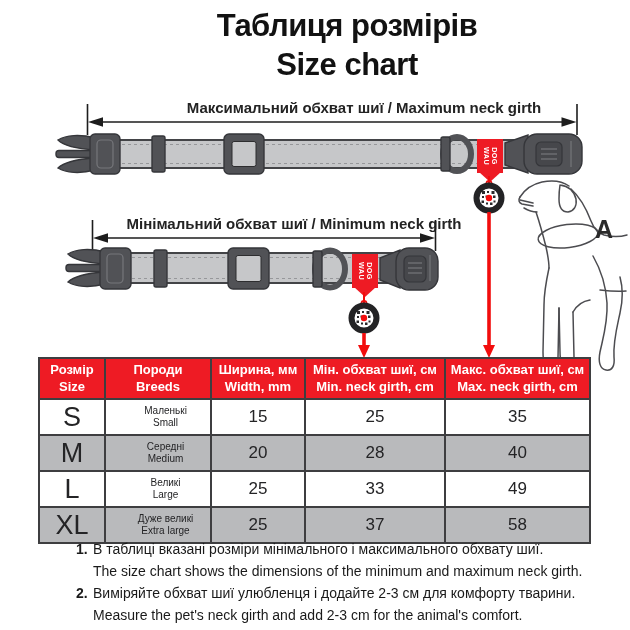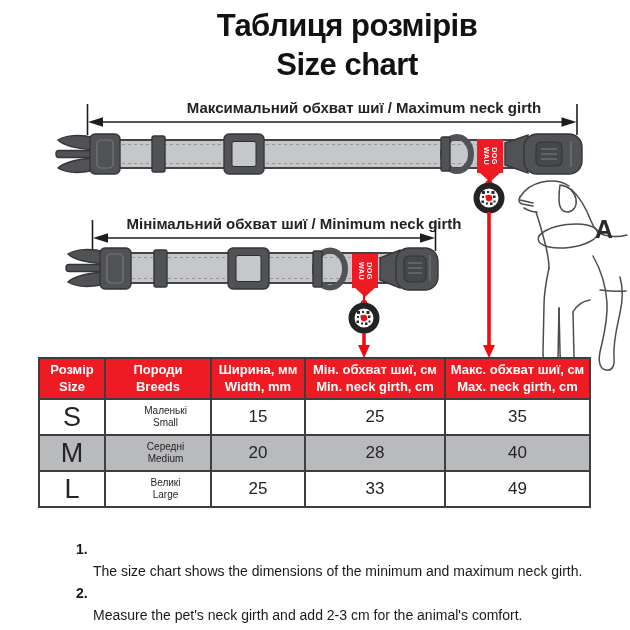--- a/index.html
+++ b/index.html
@@ -292,29 +292,38 @@
       </tr>
       <tr>
         <td class="size-cell">L</td>
         <td class="breed-cell">
           <span>Великі</span><br>
           <span>Large</span></td>
         <td class="num-cell">25</td>
         <td class="num-cell">33</td>
         <td class="num-cell">49</td>
       </tr>
+      <tr class="alt">
+        <td class="size-cell">XL</td>
+        <td class="breed-cell">
+          <span>Дуже великі</span><br>
+          <span>Extra large</span></td>
+        <td class="num-cell">25</td>
+        <td class="num-cell">37</td>
+        <td class="num-cell">58</td>
+      </tr>
     </tbody>
   </table>
 
   <div class="abs notes">
     <div class="note">
       <span class="note-num">1.</span>
-      <br>
+      <span>В таблиці вказані розміри мінімального і максимального обхвату шиї.</span><br>
       <span>The size chart shows the dimensions of the minimum and maximum neck girth.</span>
     </div>
     <div class="note">
       <span class="note-num">2.</span>
-      <br>
+      <span>Виміряйте обхват шиї улюбленця і додайте 2-3 см для комфорту тварини.</span><br>
       <span>Measure the pet's neck girth and add 2-3 cm for the animal's comfort.</span>
     </div>
   </div>
 
 </div>
 
 </body></html>

